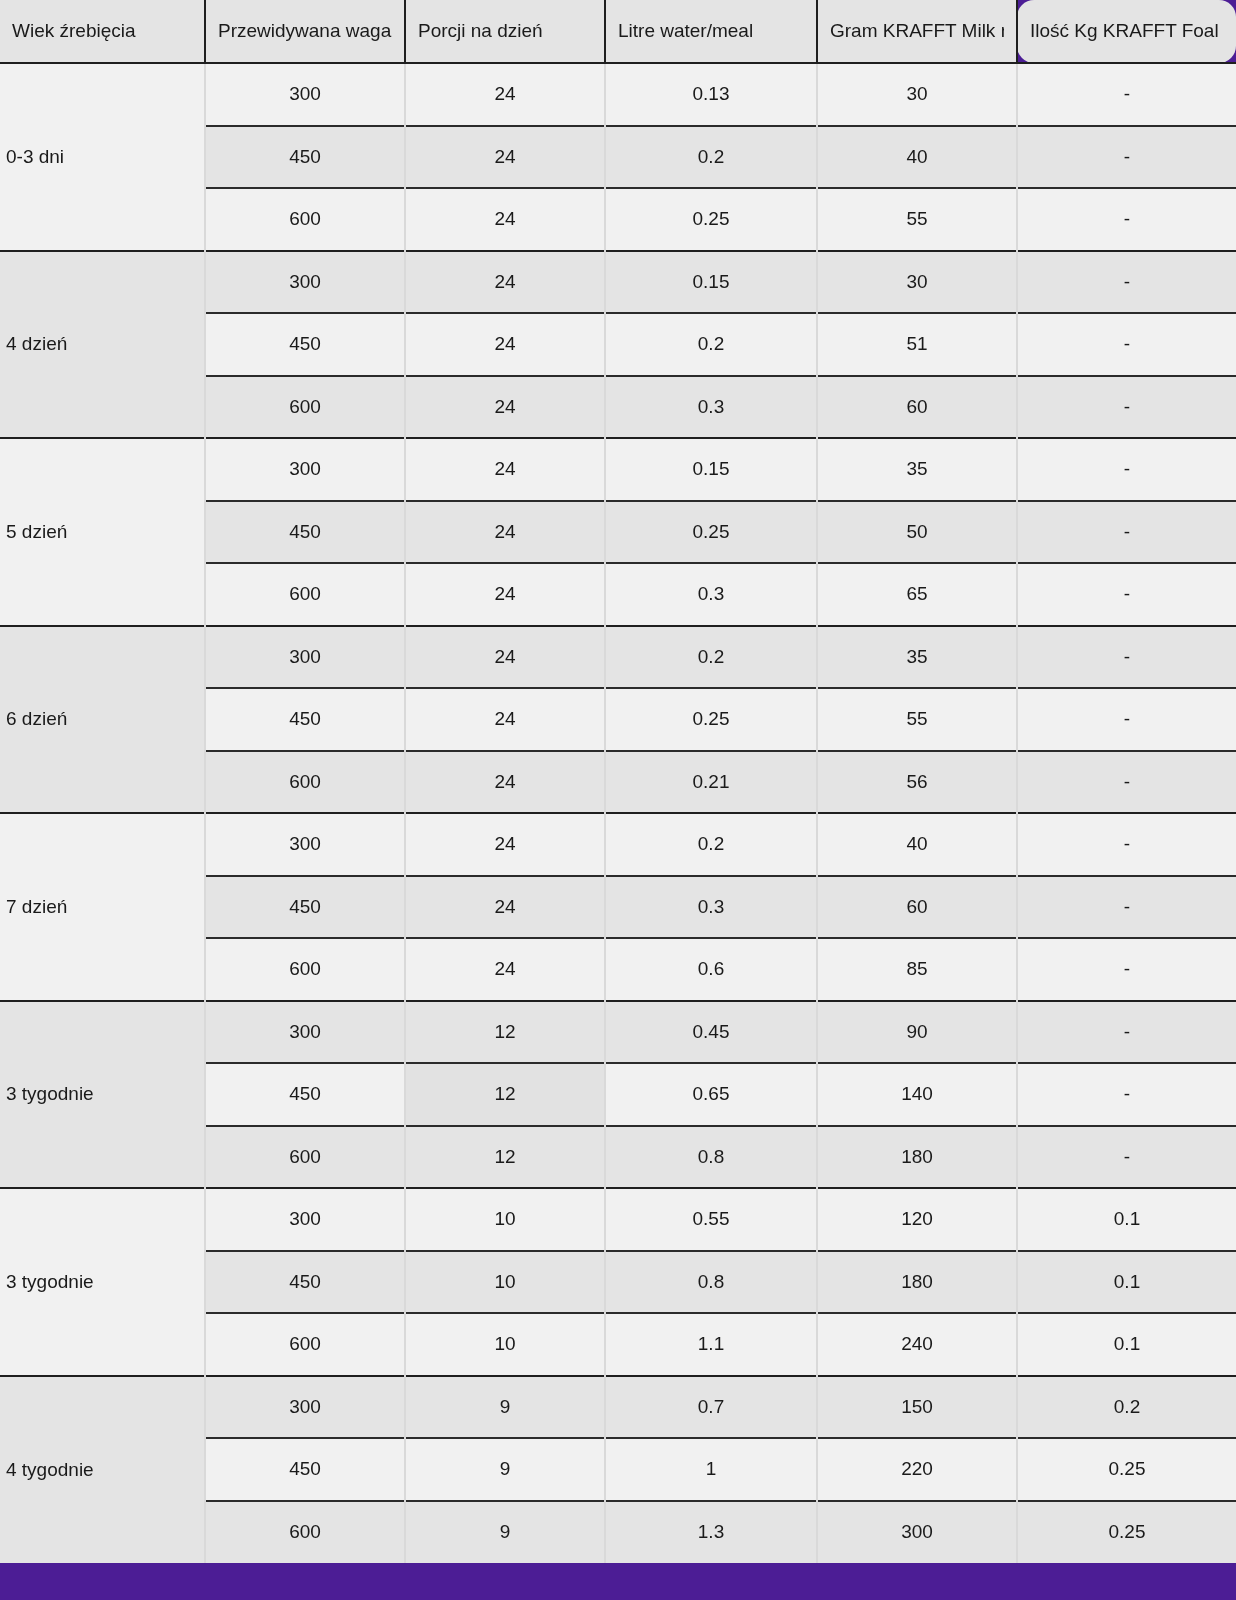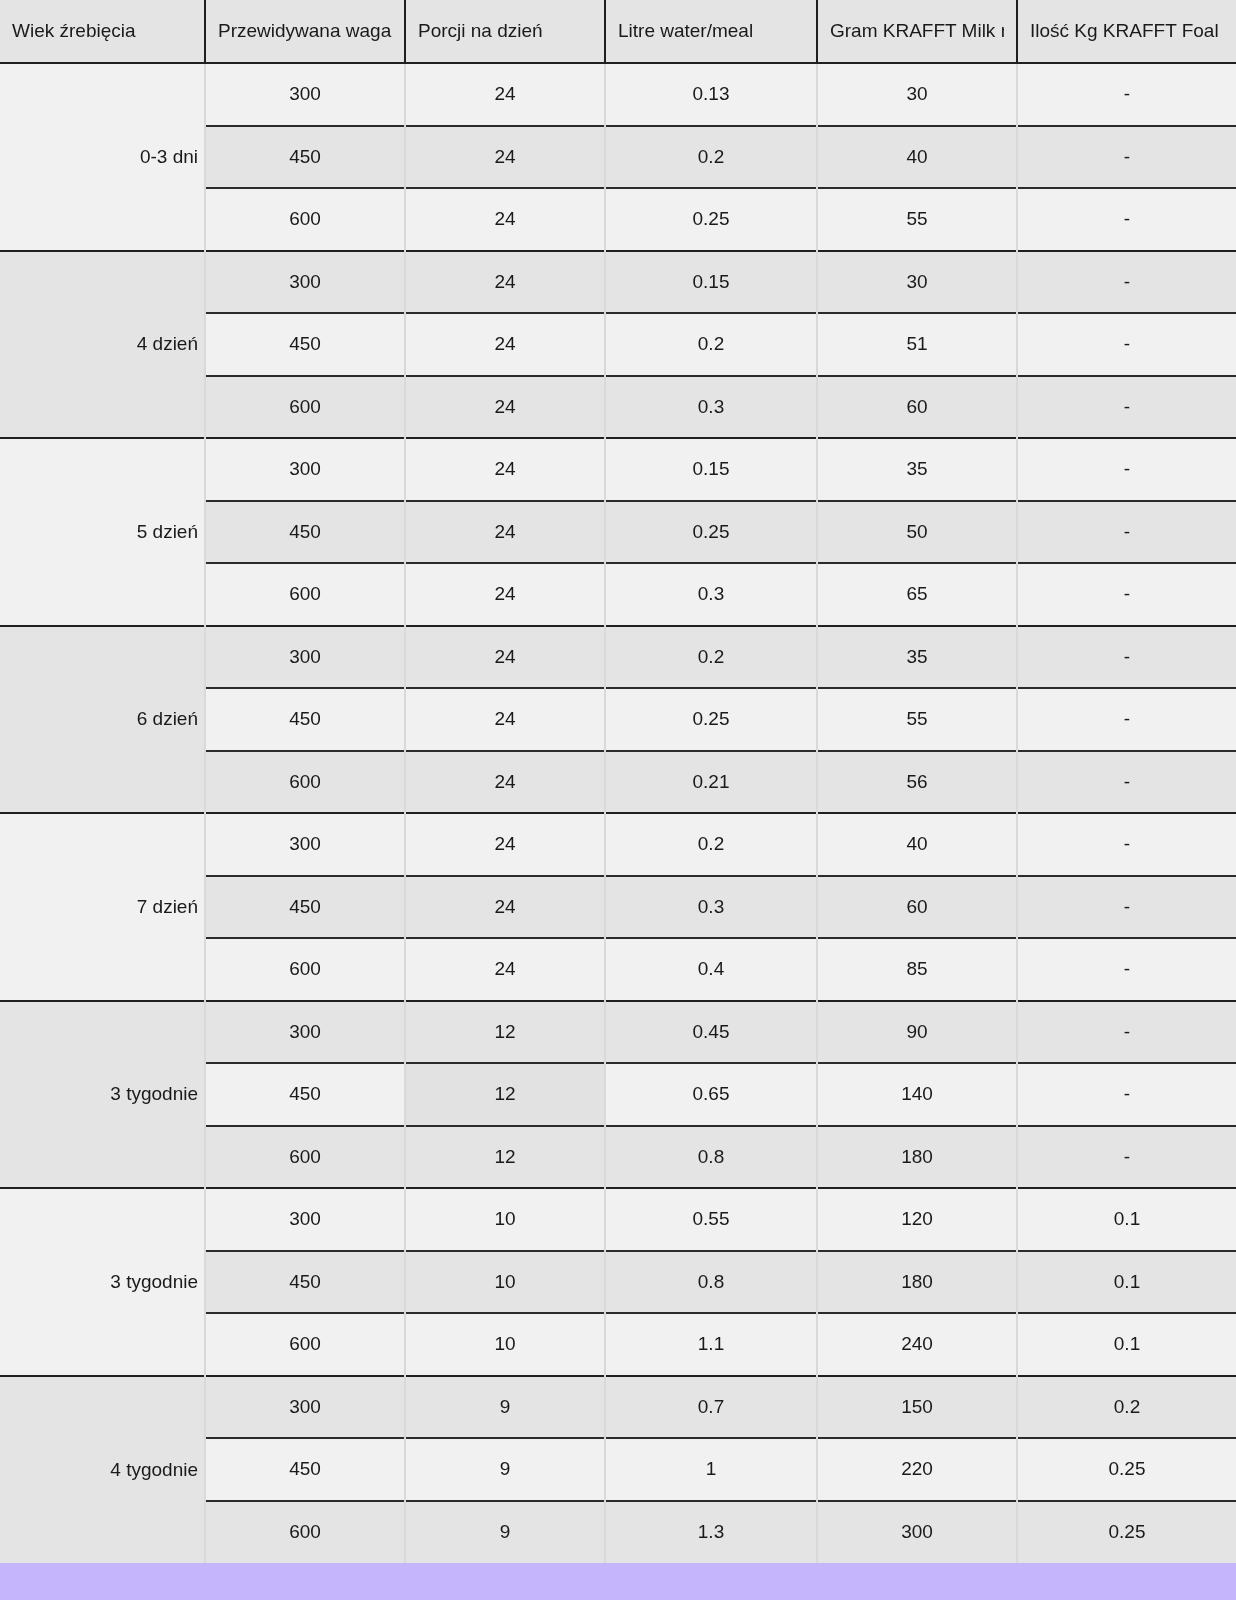--- a/index.html
+++ b/index.html
@@ -13,21 +13,21 @@
     overflow: hidden;
     font-family: "Liberation Sans", sans-serif;
     color: #1a1a1a;
   }
 
   .table-wrap {
     width: 1236px;
     height: 1600px;
     position: relative;
     overflow: hidden;
-    background: #c4b5fd;
+    background: #4c1d95;
   }
 
   table.foal-table {
     width: 1236px;
     border-collapse: collapse;
     table-layout: fixed;
   }
 
   
   col.c-age    { width: 205px; }
@@ -48,20 +48,21 @@
     padding: 0 12px;
     vertical-align: middle;
     border-bottom: 2px solid #1f1f1f;
     border-right: 2px solid #1f1f1f;
     white-space: nowrap;
     overflow: hidden;
     color: #1a1a1a;
   }
   thead th.last-head {
     border-right: none;
+    border-radius: 17px;
   }
   thead th .head-txt {
     display: block;
     white-space: nowrap;
     overflow: hidden;
   }
 
   
   tbody td {
     height: 62.5px;
@@ -72,21 +73,21 @@
     border-right: 2px solid #d9d9d9;
     padding: 0 6px;
     color: #1a1a1a;
   }
   tbody td.col-last {
     border-right: none;
   }
 
   
   tbody td.age-cell {
-    text-align: right;
+    text-align: left;
     border-right: 2px solid #d9d9d9;
     margin-top: 15px;
   }
 
   
   tr.band-light td { background: #f1f1f1; }
   tr.band-dark  td { background: #e4e4e4; }
 
   
   td.age-light { background: #f1f1f1 !important; }
@@ -240,21 +241,21 @@
         <tr class="band-dark row-sep">
           <td>450</td>
           <td>24</td>
           <td>0.3</td>
           <td>60</td>
           <td class="col-last">-</td>
         </tr>
         <tr class="band-light row-sep">
           <td>600</td>
           <td>24</td>
-          <td>0.4</td>
+          <td>0.6</td>
           <td>85</td>
           <td class="col-last">-</td>
         </tr>
         <tr class="band-dark group-sep">
           <td rowspan="3" class="age-cell age-dark">3 tygodnie</td>
           <td>300</td>
           <td>12</td>
           <td>0.45</td>
           <td>90</td>
           <td class="col-last">-</td>

